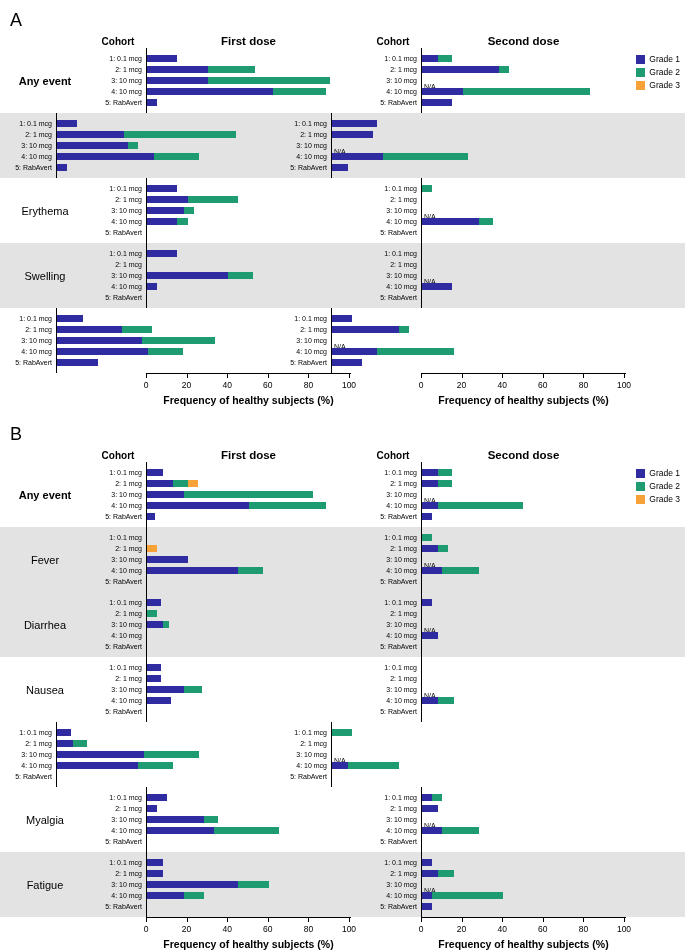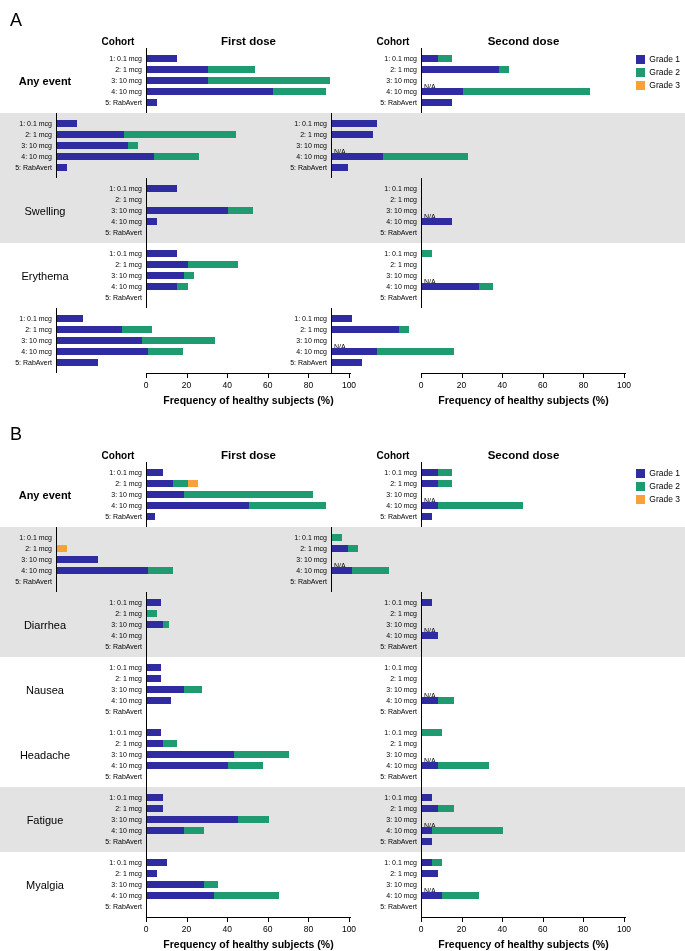--- a/index.html
+++ b/index.html
@@ -207,20 +207,87 @@
               </div>
             </div>
             <div class="track">
               <div class="bar">
                 <div class="seg" style="width: 16.24px; background: rgb(46, 44, 160);"></div>
               </div>
             </div>
           </div>
           <div class="col-tail"></div>
         </div>
+        <div class="cat-row">
+          <div class="col-cat">Erythema</div>
+          <div class="col-labels">
+            <div class="cohort-label">1: 0.1 mcg</div>
+            <div class="cohort-label">2: 1 mcg</div>
+            <div class="cohort-label">3: 10 mcg</div>
+            <div class="cohort-label">4: 10 mcg</div>
+            <div class="cohort-label">5: RabAvert</div>
+          </div>
+          <div class="col-plot">
+            <div class="track">
+              <div class="bar">
+                <div class="seg" style="width: 30.45px; background: rgb(46, 44, 160);"></div>
+              </div>
+            </div>
+            <div class="track">
+              <div class="bar">
+                <div class="seg" style="width: 40.6px; background: rgb(46, 44, 160);"></div>
+                <div class="seg" style="width: 50.75px; background: rgb(30, 155, 112);"></div>
+              </div>
+            </div>
+            <div class="track">
+              <div class="bar">
+                <div class="seg" style="width: 36.54px; background: rgb(46, 44, 160);"></div>
+                <div class="seg" style="width: 10.15px; background: rgb(30, 155, 112);"></div>
+              </div>
+            </div>
+            <div class="track">
+              <div class="bar">
+                <div class="seg" style="width: 30.45px; background: rgb(46, 44, 160);"></div>
+                <div class="seg" style="width: 10.15px; background: rgb(30, 155, 112);"></div>
+              </div>
+            </div>
+            <div class="track">
+              <div class="bar"></div>
+            </div>
+          </div>
+          <div class="col-gap"></div>
+          <div class="col-labels">
+            <div class="cohort-label">1: 0.1 mcg</div>
+            <div class="cohort-label">2: 1 mcg</div>
+            <div class="cohort-label">3: 10 mcg</div>
+            <div class="cohort-label">4: 10 mcg</div>
+            <div class="cohort-label">5: RabAvert</div>
+          </div>
+          <div class="col-plot">
+            <div class="track">
+              <div class="bar">
+                <div class="seg" style="width: 10.15px; background: rgb(30, 155, 112);"></div>
+              </div>
+            </div>
+            <div class="track">
+              <div class="bar"></div>
+            </div>
+            <div class="track"><span class="na">N/A</span></div>
+            <div class="track">
+              <div class="bar">
+                <div class="seg" style="width: 56.84px; background: rgb(46, 44, 160);"></div>
+                <div class="seg" style="width: 14.21px; background: rgb(30, 155, 112);"></div>
+              </div>
+            </div>
+            <div class="track">
+              <div class="bar"></div>
+            </div>
+          </div>
+          <div class="col-tail"></div>
+        </div>
         <div class="cat-row shaded">
           <div class="col-cat">Swelling</div>
           <div class="col-labels">
             <div class="cohort-label">1: 0.1 mcg</div>
             <div class="cohort-label">2: 1 mcg</div>
             <div class="cohort-label">3: 10 mcg</div>
             <div class="cohort-label">4: 10 mcg</div>
             <div class="cohort-label">5: RabAvert</div>
           </div>
           <div class="col-plot">
@@ -259,87 +326,20 @@
             <div class="track">
               <div class="bar"></div>
             </div>
             <div class="track">
               <div class="bar"></div>
             </div>
             <div class="track"><span class="na">N/A</span></div>
             <div class="track">
               <div class="bar">
                 <div class="seg" style="width: 30.45px; background: rgb(46, 44, 160);"></div>
-              </div>
-            </div>
-            <div class="track">
-              <div class="bar"></div>
-            </div>
-          </div>
-          <div class="col-tail"></div>
-        </div>
-        <div class="cat-row">
-          <div class="col-cat">Erythema</div>
-          <div class="col-labels">
-            <div class="cohort-label">1: 0.1 mcg</div>
-            <div class="cohort-label">2: 1 mcg</div>
-            <div class="cohort-label">3: 10 mcg</div>
-            <div class="cohort-label">4: 10 mcg</div>
-            <div class="cohort-label">5: RabAvert</div>
-          </div>
-          <div class="col-plot">
-            <div class="track">
-              <div class="bar">
-                <div class="seg" style="width: 30.45px; background: rgb(46, 44, 160);"></div>
-              </div>
-            </div>
-            <div class="track">
-              <div class="bar">
-                <div class="seg" style="width: 40.6px; background: rgb(46, 44, 160);"></div>
-                <div class="seg" style="width: 50.75px; background: rgb(30, 155, 112);"></div>
-              </div>
-            </div>
-            <div class="track">
-              <div class="bar">
-                <div class="seg" style="width: 36.54px; background: rgb(46, 44, 160);"></div>
-                <div class="seg" style="width: 10.15px; background: rgb(30, 155, 112);"></div>
-              </div>
-            </div>
-            <div class="track">
-              <div class="bar">
-                <div class="seg" style="width: 30.45px; background: rgb(46, 44, 160);"></div>
-                <div class="seg" style="width: 10.15px; background: rgb(30, 155, 112);"></div>
-              </div>
-            </div>
-            <div class="track">
-              <div class="bar"></div>
-            </div>
-          </div>
-          <div class="col-gap"></div>
-          <div class="col-labels">
-            <div class="cohort-label">1: 0.1 mcg</div>
-            <div class="cohort-label">2: 1 mcg</div>
-            <div class="cohort-label">3: 10 mcg</div>
-            <div class="cohort-label">4: 10 mcg</div>
-            <div class="cohort-label">5: RabAvert</div>
-          </div>
-          <div class="col-plot">
-            <div class="track">
-              <div class="bar">
-                <div class="seg" style="width: 10.15px; background: rgb(30, 155, 112);"></div>
-              </div>
-            </div>
-            <div class="track">
-              <div class="bar"></div>
-            </div>
-            <div class="track"><span class="na">N/A</span></div>
-            <div class="track">
-              <div class="bar">
-                <div class="seg" style="width: 56.84px; background: rgb(46, 44, 160);"></div>
-                <div class="seg" style="width: 14.21px; background: rgb(30, 155, 112);"></div>
               </div>
             </div>
             <div class="track">
               <div class="bar"></div>
             </div>
           </div>
           <div class="col-tail"></div>
         </div>
         <div class="cat-row">
           <div class="col-labels">
@@ -549,20 +549,21 @@
             </div>
             <div class="track">
               <div class="bar">
                 <div class="seg" style="width: 10.15px; background: rgb(46, 44, 160);"></div>
               </div>
             </div>
           </div>
           <div class="col-tail"></div>
         </div>
         <div class="cat-row shaded">
+          <div class="col-cat">Fever</div>
           <div class="col-labels">
             <div class="cohort-label">1: 0.1 mcg</div>
             <div class="cohort-label">2: 1 mcg</div>
             <div class="cohort-label">3: 10 mcg</div>
             <div class="cohort-label">4: 10 mcg</div>
             <div class="cohort-label">5: RabAvert</div>
           </div>
           <div class="col-plot">
             <div class="track">
               <div class="bar"></div>
@@ -739,21 +740,20 @@
                 <div class="seg" style="width: 16.24px; background: rgb(30, 155, 112);"></div>
               </div>
             </div>
             <div class="track">
               <div class="bar"></div>
             </div>
           </div>
           <div class="col-tail"></div>
         </div>
         <div class="cat-row">
-          <div class="col-cat">Headache</div>
           <div class="col-labels">
             <div class="cohort-label">1: 0.1 mcg</div>
             <div class="cohort-label">2: 1 mcg</div>
             <div class="cohort-label">3: 10 mcg</div>
             <div class="cohort-label">4: 10 mcg</div>
             <div class="cohort-label">5: RabAvert</div>
           </div>
           <div class="col-plot">
             <div class="track">
               <div class="bar">
@@ -805,20 +805,89 @@
                 <div class="seg" style="width: 16.24px; background: rgb(46, 44, 160);"></div>
                 <div class="seg" style="width: 50.75px; background: rgb(30, 155, 112);"></div>
               </div>
             </div>
             <div class="track">
               <div class="bar"></div>
             </div>
           </div>
           <div class="col-tail"></div>
         </div>
+        <div class="cat-row">
+          <div class="col-cat">Myalgia</div>
+          <div class="col-labels">
+            <div class="cohort-label">1: 0.1 mcg</div>
+            <div class="cohort-label">2: 1 mcg</div>
+            <div class="cohort-label">3: 10 mcg</div>
+            <div class="cohort-label">4: 10 mcg</div>
+            <div class="cohort-label">5: RabAvert</div>
+          </div>
+          <div class="col-plot">
+            <div class="track">
+              <div class="bar">
+                <div class="seg" style="width: 20.3px; background: rgb(46, 44, 160);"></div>
+              </div>
+            </div>
+            <div class="track">
+              <div class="bar">
+                <div class="seg" style="width: 10.15px; background: rgb(46, 44, 160);"></div>
+              </div>
+            </div>
+            <div class="track">
+              <div class="bar">
+                <div class="seg" style="width: 56.84px; background: rgb(46, 44, 160);"></div>
+                <div class="seg" style="width: 14.21px; background: rgb(30, 155, 112);"></div>
+              </div>
+            </div>
+            <div class="track">
+              <div class="bar">
+                <div class="seg" style="width: 66.99px; background: rgb(46, 44, 160);"></div>
+                <div class="seg" style="width: 64.96px; background: rgb(30, 155, 112);"></div>
+              </div>
+            </div>
+            <div class="track">
+              <div class="bar"></div>
+            </div>
+          </div>
+          <div class="col-gap"></div>
+          <div class="col-labels">
+            <div class="cohort-label">1: 0.1 mcg</div>
+            <div class="cohort-label">2: 1 mcg</div>
+            <div class="cohort-label">3: 10 mcg</div>
+            <div class="cohort-label">4: 10 mcg</div>
+            <div class="cohort-label">5: RabAvert</div>
+          </div>
+          <div class="col-plot">
+            <div class="track">
+              <div class="bar">
+                <div class="seg" style="width: 10.15px; background: rgb(46, 44, 160);"></div>
+                <div class="seg" style="width: 10.15px; background: rgb(30, 155, 112);"></div>
+              </div>
+            </div>
+            <div class="track">
+              <div class="bar">
+                <div class="seg" style="width: 16.24px; background: rgb(46, 44, 160);"></div>
+              </div>
+            </div>
+            <div class="track"><span class="na">N/A</span></div>
+            <div class="track">
+              <div class="bar">
+                <div class="seg" style="width: 20.3px; background: rgb(46, 44, 160);"></div>
+                <div class="seg" style="width: 36.54px; background: rgb(30, 155, 112);"></div>
+              </div>
+            </div>
+            <div class="track">
+              <div class="bar"></div>
+            </div>
+          </div>
+          <div class="col-tail"></div>
+        </div>
         <div class="cat-row shaded">
           <div class="col-cat">Fatigue</div>
           <div class="col-labels">
             <div class="cohort-label">1: 0.1 mcg</div>
             <div class="cohort-label">2: 1 mcg</div>
             <div class="cohort-label">3: 10 mcg</div>
             <div class="cohort-label">4: 10 mcg</div>
             <div class="cohort-label">5: RabAvert</div>
           </div>
           <div class="col-plot">
@@ -872,89 +941,20 @@
             <div class="track">
               <div class="bar">
                 <div class="seg" style="width: 10.15px; background: rgb(46, 44, 160);"></div>
                 <div class="seg" style="width: 71.05px; background: rgb(30, 155, 112);"></div>
               </div>
             </div>
             <div class="track">
               <div class="bar">
                 <div class="seg" style="width: 10.15px; background: rgb(46, 44, 160);"></div>
               </div>
-            </div>
-          </div>
-          <div class="col-tail"></div>
-        </div>
-        <div class="cat-row">
-          <div class="col-cat">Myalgia</div>
-          <div class="col-labels">
-            <div class="cohort-label">1: 0.1 mcg</div>
-            <div class="cohort-label">2: 1 mcg</div>
-            <div class="cohort-label">3: 10 mcg</div>
-            <div class="cohort-label">4: 10 mcg</div>
-            <div class="cohort-label">5: RabAvert</div>
-          </div>
-          <div class="col-plot">
-            <div class="track">
-              <div class="bar">
-                <div class="seg" style="width: 20.3px; background: rgb(46, 44, 160);"></div>
-              </div>
-            </div>
-            <div class="track">
-              <div class="bar">
-                <div class="seg" style="width: 10.15px; background: rgb(46, 44, 160);"></div>
-              </div>
-            </div>
-            <div class="track">
-              <div class="bar">
-                <div class="seg" style="width: 56.84px; background: rgb(46, 44, 160);"></div>
-                <div class="seg" style="width: 14.21px; background: rgb(30, 155, 112);"></div>
-              </div>
-            </div>
-            <div class="track">
-              <div class="bar">
-                <div class="seg" style="width: 66.99px; background: rgb(46, 44, 160);"></div>
-                <div class="seg" style="width: 64.96px; background: rgb(30, 155, 112);"></div>
-              </div>
-            </div>
-            <div class="track">
-              <div class="bar"></div>
-            </div>
-          </div>
-          <div class="col-gap"></div>
-          <div class="col-labels">
-            <div class="cohort-label">1: 0.1 mcg</div>
-            <div class="cohort-label">2: 1 mcg</div>
-            <div class="cohort-label">3: 10 mcg</div>
-            <div class="cohort-label">4: 10 mcg</div>
-            <div class="cohort-label">5: RabAvert</div>
-          </div>
-          <div class="col-plot">
-            <div class="track">
-              <div class="bar">
-                <div class="seg" style="width: 10.15px; background: rgb(46, 44, 160);"></div>
-                <div class="seg" style="width: 10.15px; background: rgb(30, 155, 112);"></div>
-              </div>
-            </div>
-            <div class="track">
-              <div class="bar">
-                <div class="seg" style="width: 16.24px; background: rgb(46, 44, 160);"></div>
-              </div>
-            </div>
-            <div class="track"><span class="na">N/A</span></div>
-            <div class="track">
-              <div class="bar">
-                <div class="seg" style="width: 20.3px; background: rgb(46, 44, 160);"></div>
-                <div class="seg" style="width: 36.54px; background: rgb(30, 155, 112);"></div>
-              </div>
-            </div>
-            <div class="track">
-              <div class="bar"></div>
             </div>
           </div>
           <div class="col-tail"></div>
         </div>
         <div class="axis-row">
           <div class="axis-spacer-l"></div>
           <div class="axis">
             <div class="tick" style="left: 0px;"></div>
             <div class="tick-label" style="left: 0px;">0</div>
             <div class="tick" style="left: 40.6px;"></div>

